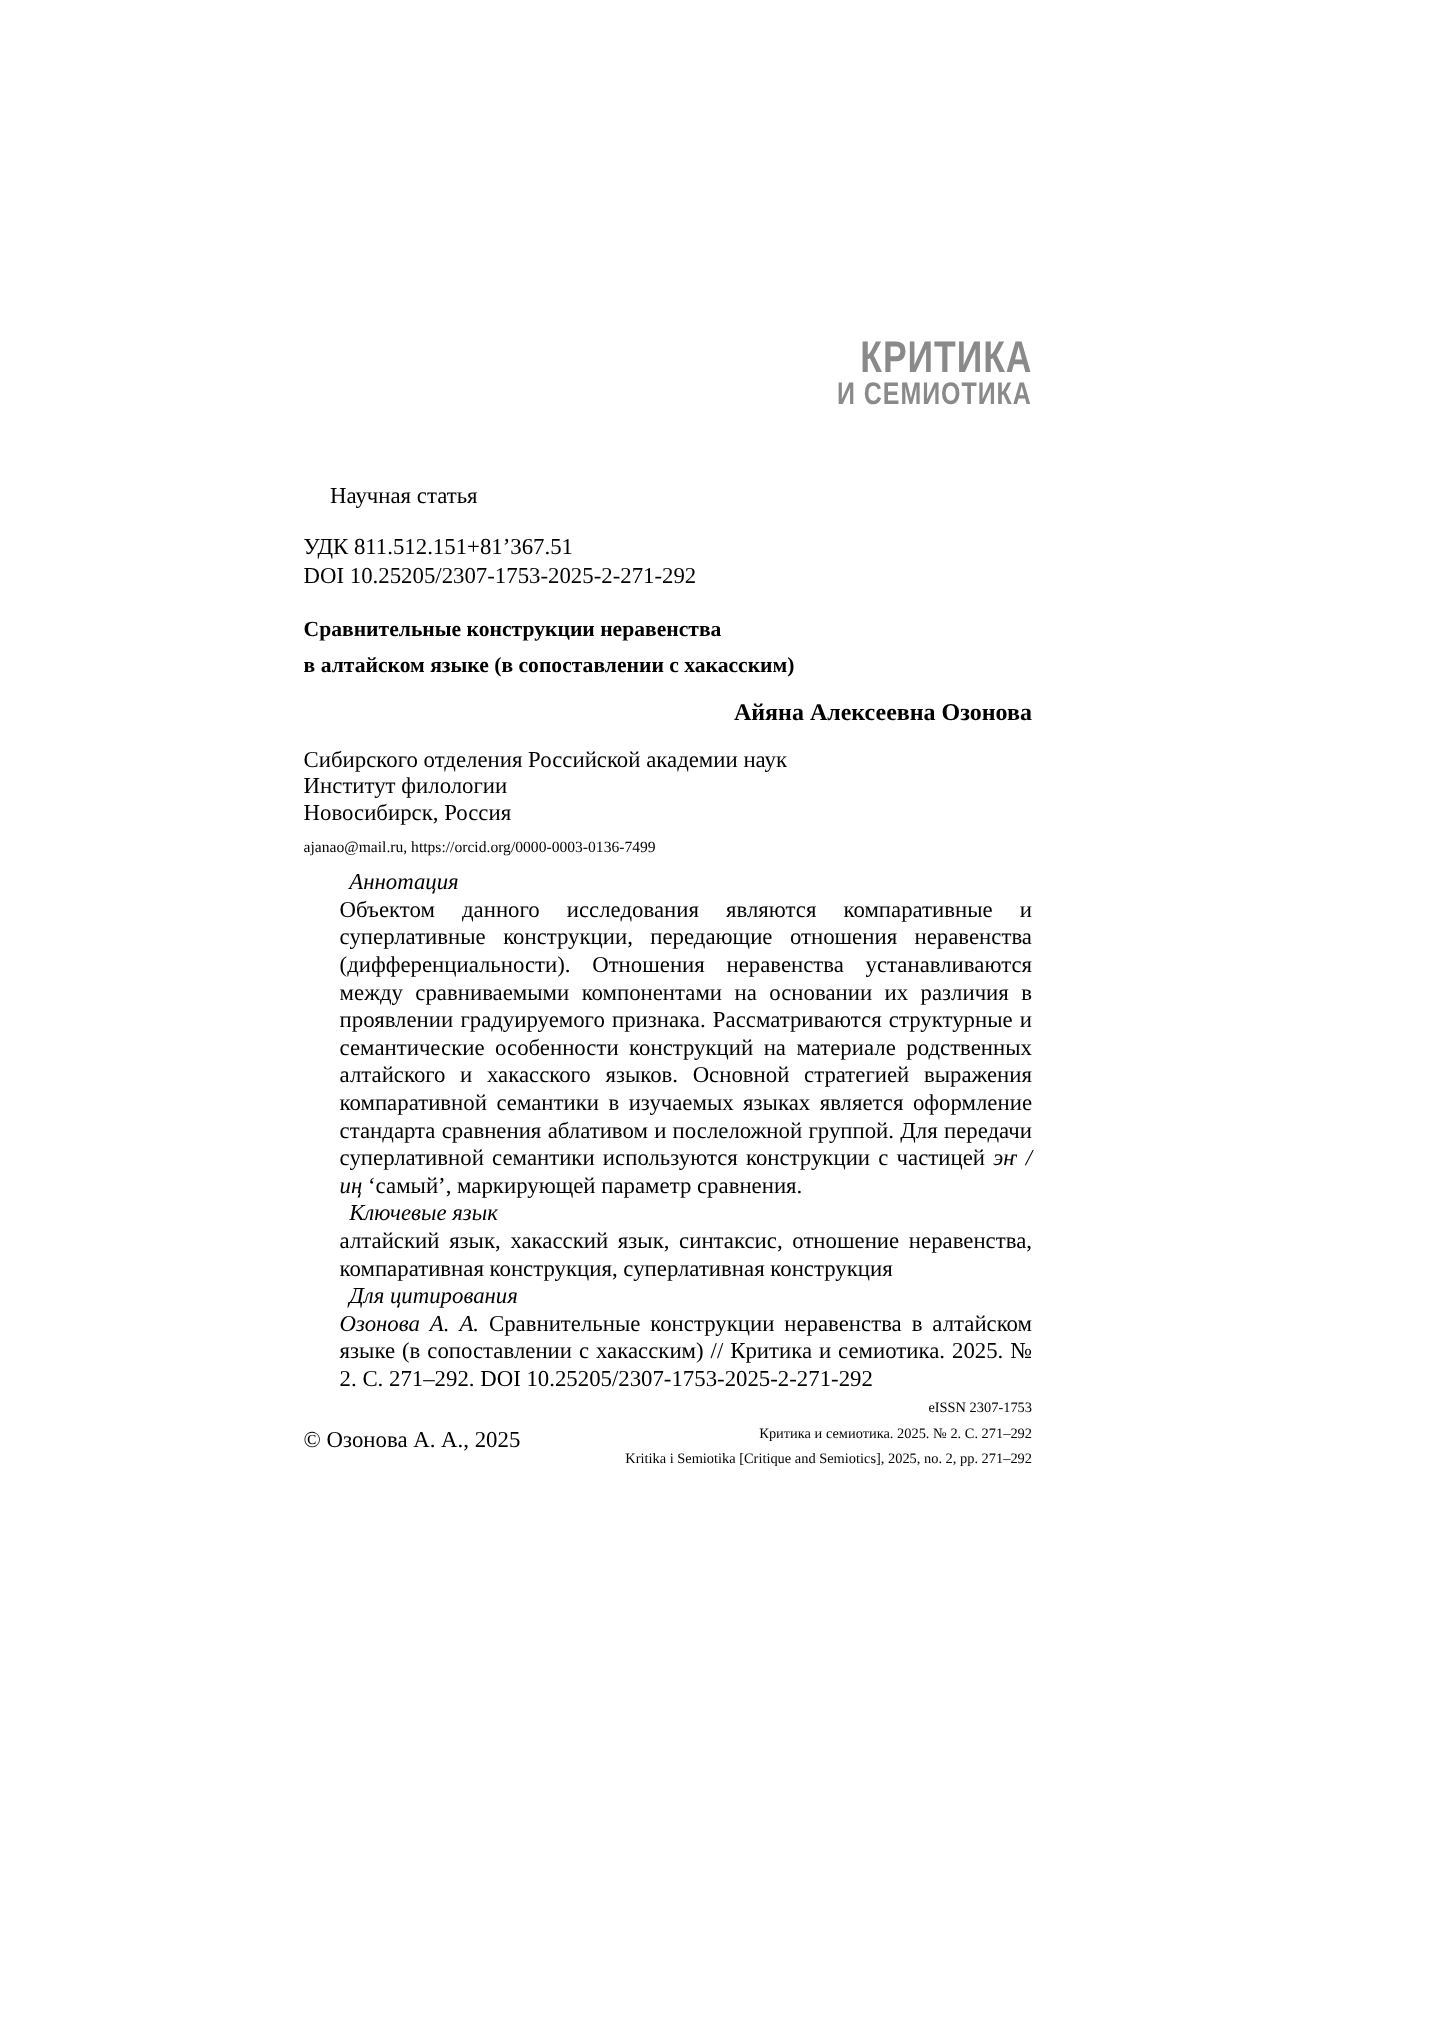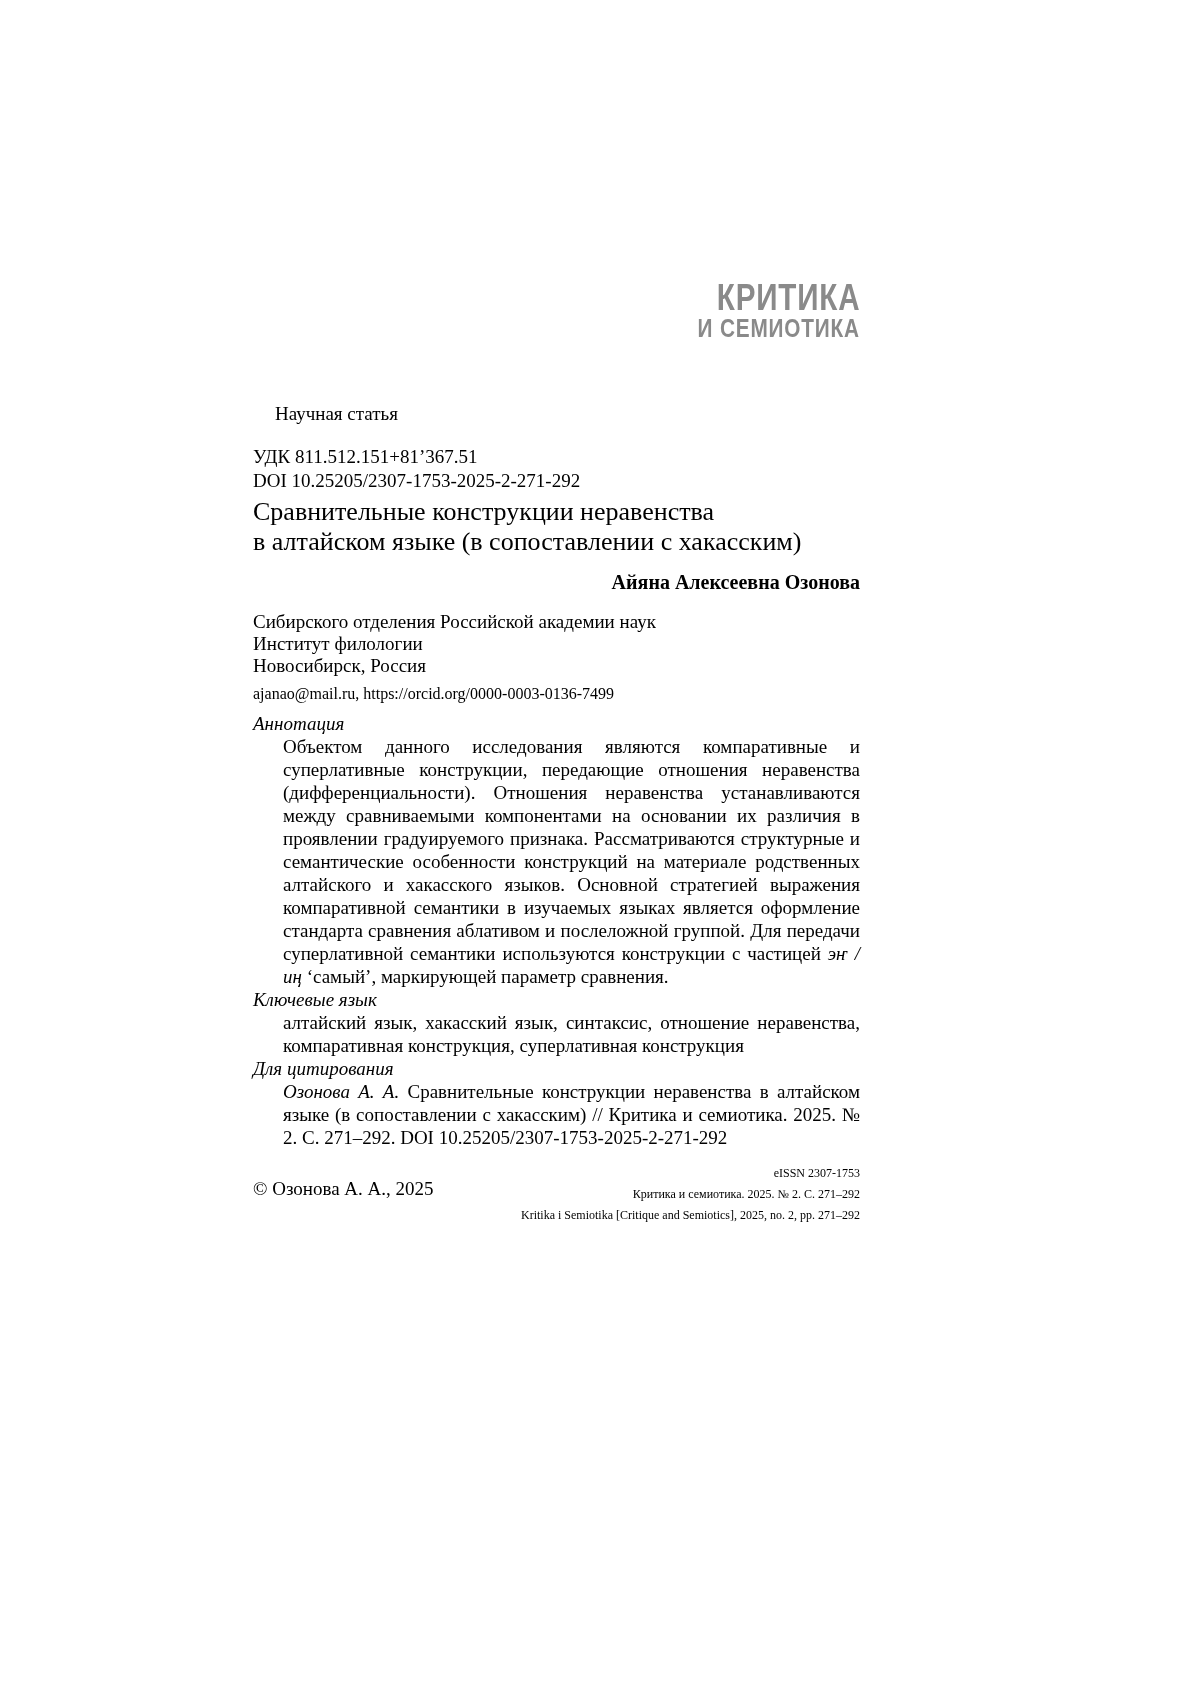--- a/index.html
+++ b/index.html
@@ -48,44 +48,44 @@
     font-size: 19px;
     line-height: 23px;
     margin-left: 22px;
   }
   .udc-block {
     margin-top: 20px;
     font-size: 19px;
     line-height: 24px;
   }
   .title {
-    margin-top: 4px;
-    font-size: 26px;
-    font-weight: 400;
+    margin-top: 16px;
+    font-size: 18px;
+    font-weight: 700;
     line-height: 30px;
   }
   .author {
     margin-top: 14px;
     font-size: 20px;
     font-weight: 700;
     line-height: 23px;
     text-align: right;
   }
   .affiliation {
     margin-top: 17px;
     font-size: 19px;
     line-height: 22px;
   }
   .contact {
     margin-top: 5px;
-    font-size: 16px;
+    font-size: 13px;
     line-height: 23px;
   }
   .section { font-size: 19px; line-height: 23px; }
-  .section .label { font-style: italic; }
+  .section .label { font-style: italic; margin-left: 38px; }
   .section .body {
     padding-left: 30px;
     text-align: justify;
   }
   .abstract-section { margin-top: 7px; }
   .copyright {
     margin-top: 28px;
     font-size: 19px;
     line-height: 23px;
   }

